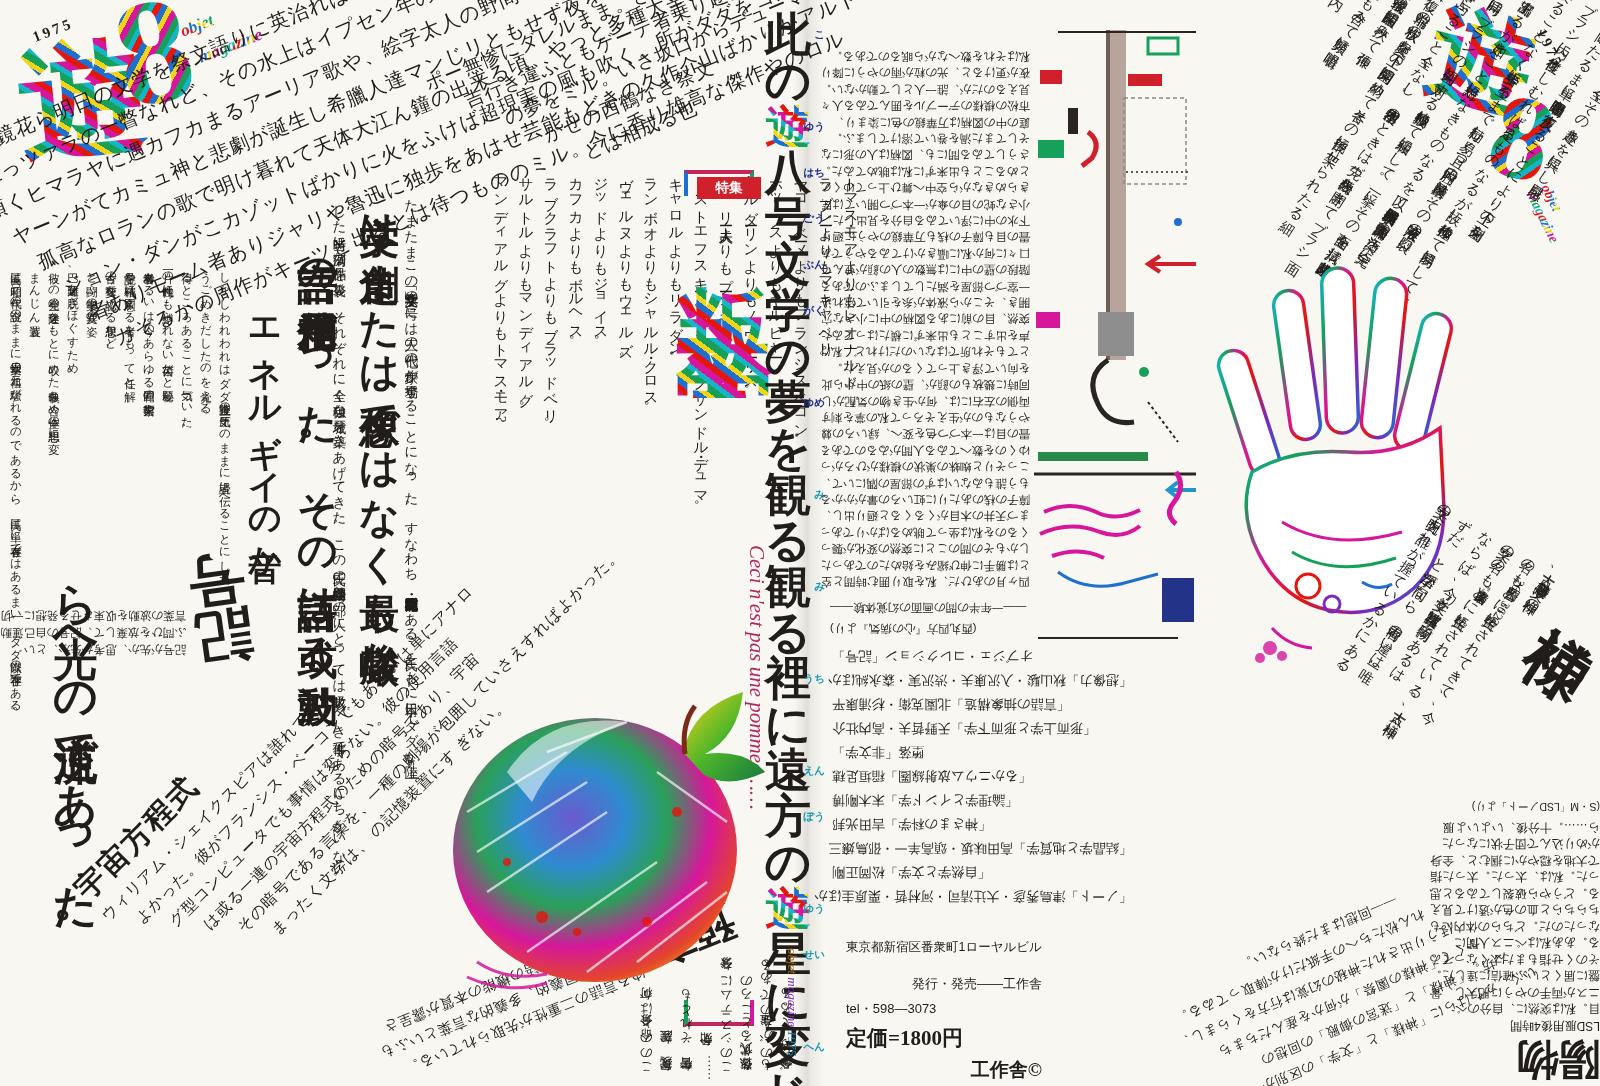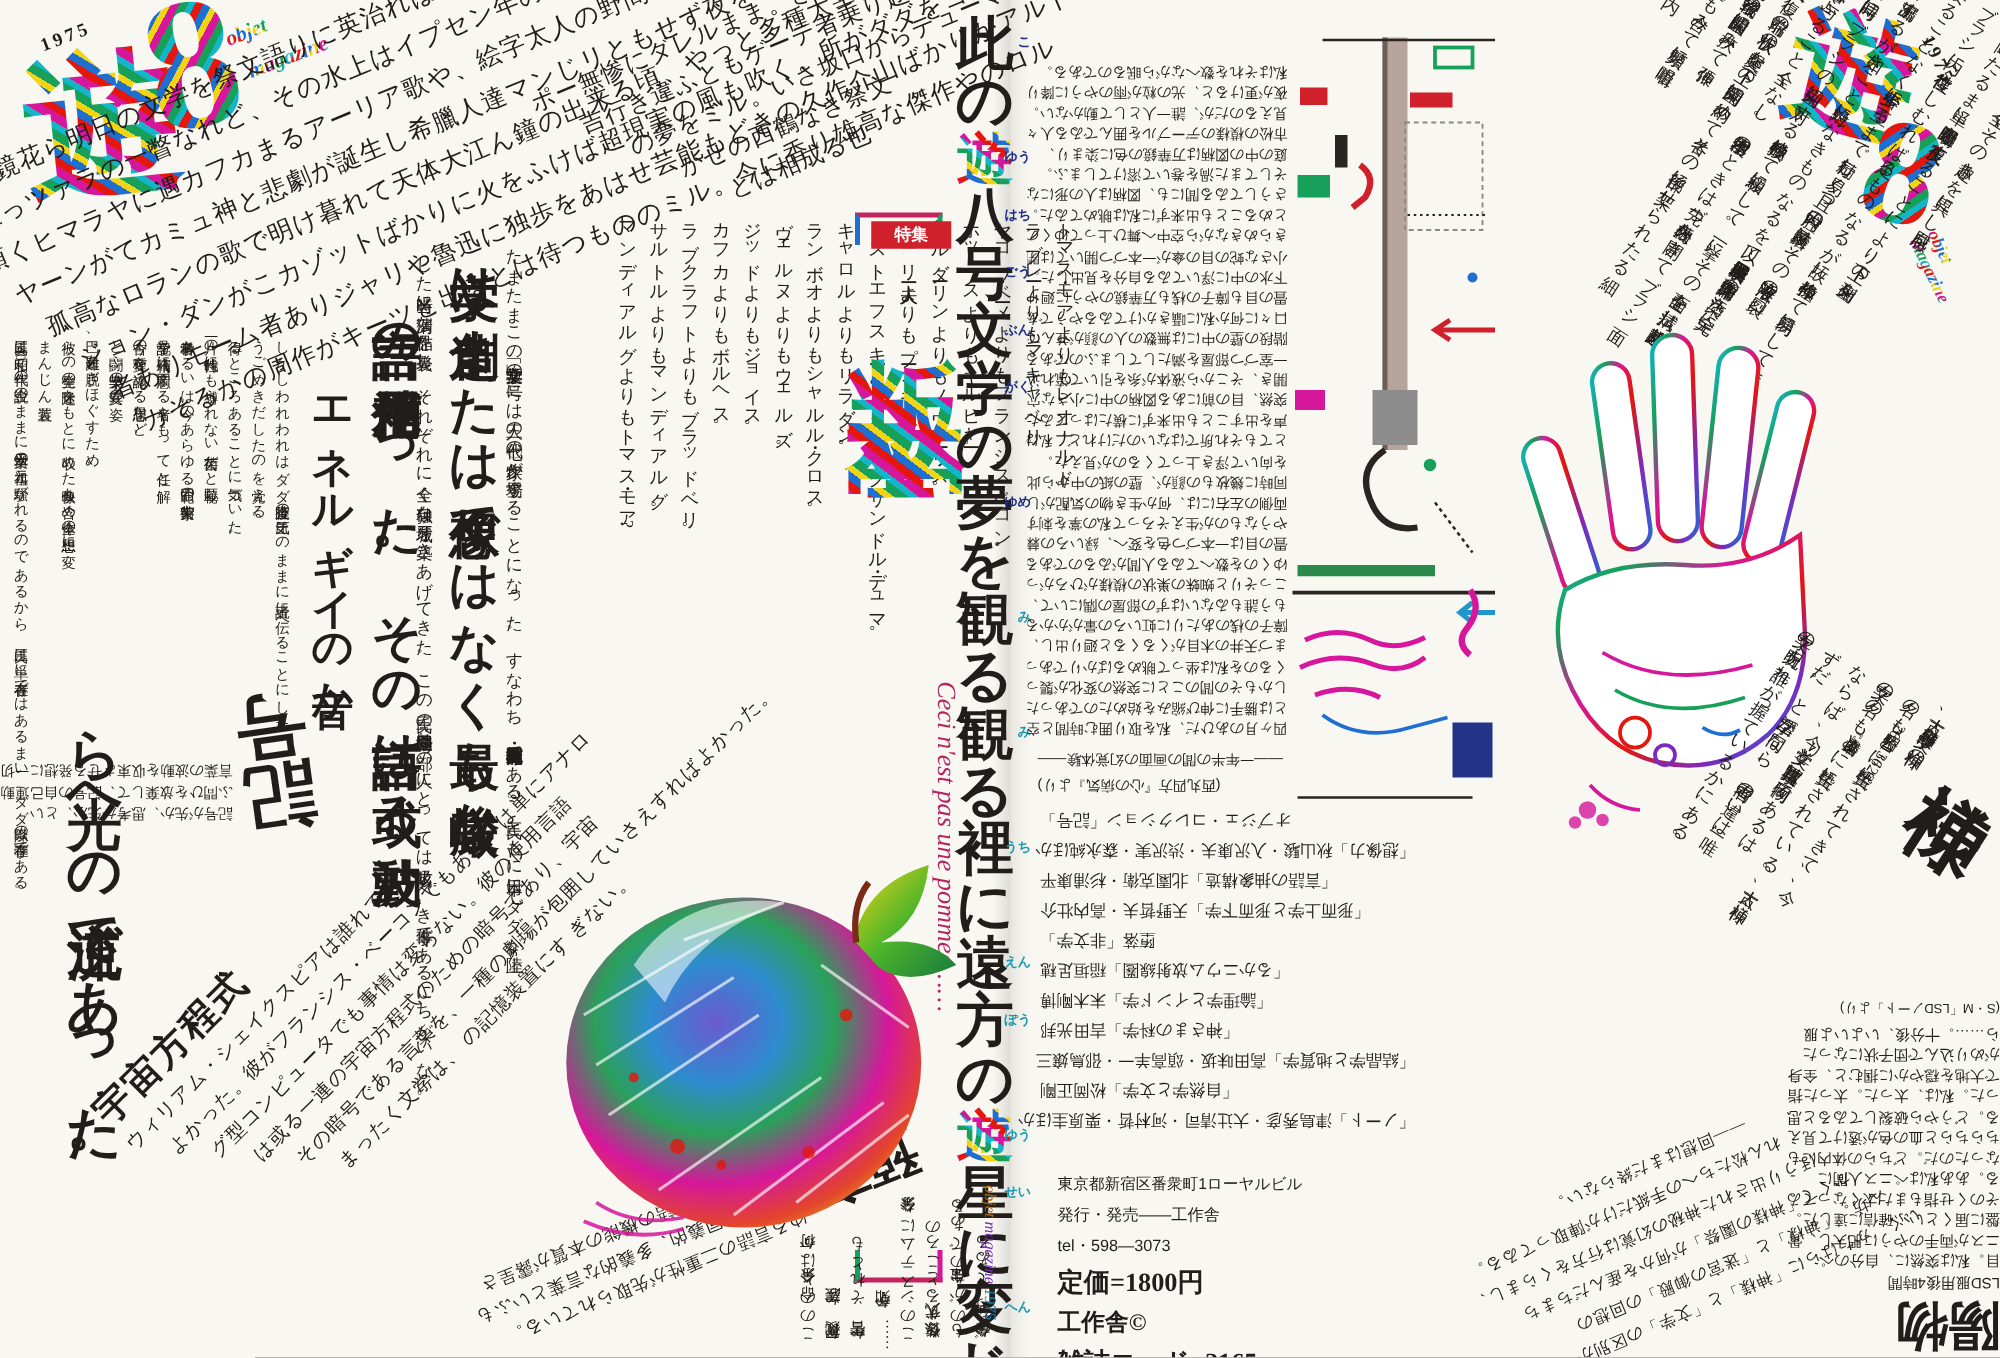--- a/index.html
+++ b/index.html
@@ -262,24 +262,24 @@
       <div class="flip nw">「るかニウム放射線圏」稲垣足穂</div>
       <div class="flip nw">「論理学とインド学」末木剛博</div>
       <div class="flip nw">「神さまの科学」吉田光邦</div>
       <div class="flip nw">「結晶学と地質学」高田味坂・頌高羊一・邵鳥嬢三</div>
       <div class="flip nw">「自然学と文学」松岡正剛</div>
       <div class="flip nw">「ノート」津島秀彦・大辻清司・河村哲・栗原圭ほか</div>
     </div>
 
   <div class="abs" style="left:846px;top:940px;">
     <div class="gothic" style="font-size:12.5px;line-height:15px;">東京都新宿区番衆町1ローヤルビル</div>
-    <div class="gothic" style="font-size:13px;margin-top:8px;">発行・発売——工作舎</div>
+    <div class="gothic" style="font-size:13px;margin-top:20px;text-align:right;">発行・発売——工作舎</div>
     <div class="gothic" style="font-size:13px;margin-top:7px;">tel・598—3073</div>
     <div style="font-size:21px;font-weight:700;margin-top:6px;">定価=1800円</div>
-    <div style="font-size:19px;font-weight:700;margin-top:5px;">工作舎©</div>
+    <div style="font-size:19px;font-weight:700;margin-top:5px;text-align:right;">工作舎©</div>
     <div style="font-size:21px;font-weight:700;margin-top:5px;">雑誌コード=2165</div>
   </div>
 
   <svg class="abs" style="left:1028px;top:12px;" width="172" height="640" viewBox="0 0 172 640">
     <g>
       <rect x="78" y="18" width="20" height="330" fill="#b7a49c"></rect>
       <rect x="78" y="18" width="4" height="330" fill="#6f5e56"></rect>
       <line x1="30" y1="20" x2="168" y2="20" stroke="#2a2422" stroke-width="2"></line>
       <rect x="120" y="26" width="30" height="16" fill="none" stroke="#16a05a" stroke-width="3"></rect>
       <rect x="12" y="58" width="22" height="14" fill="#d0202c"></rect>

